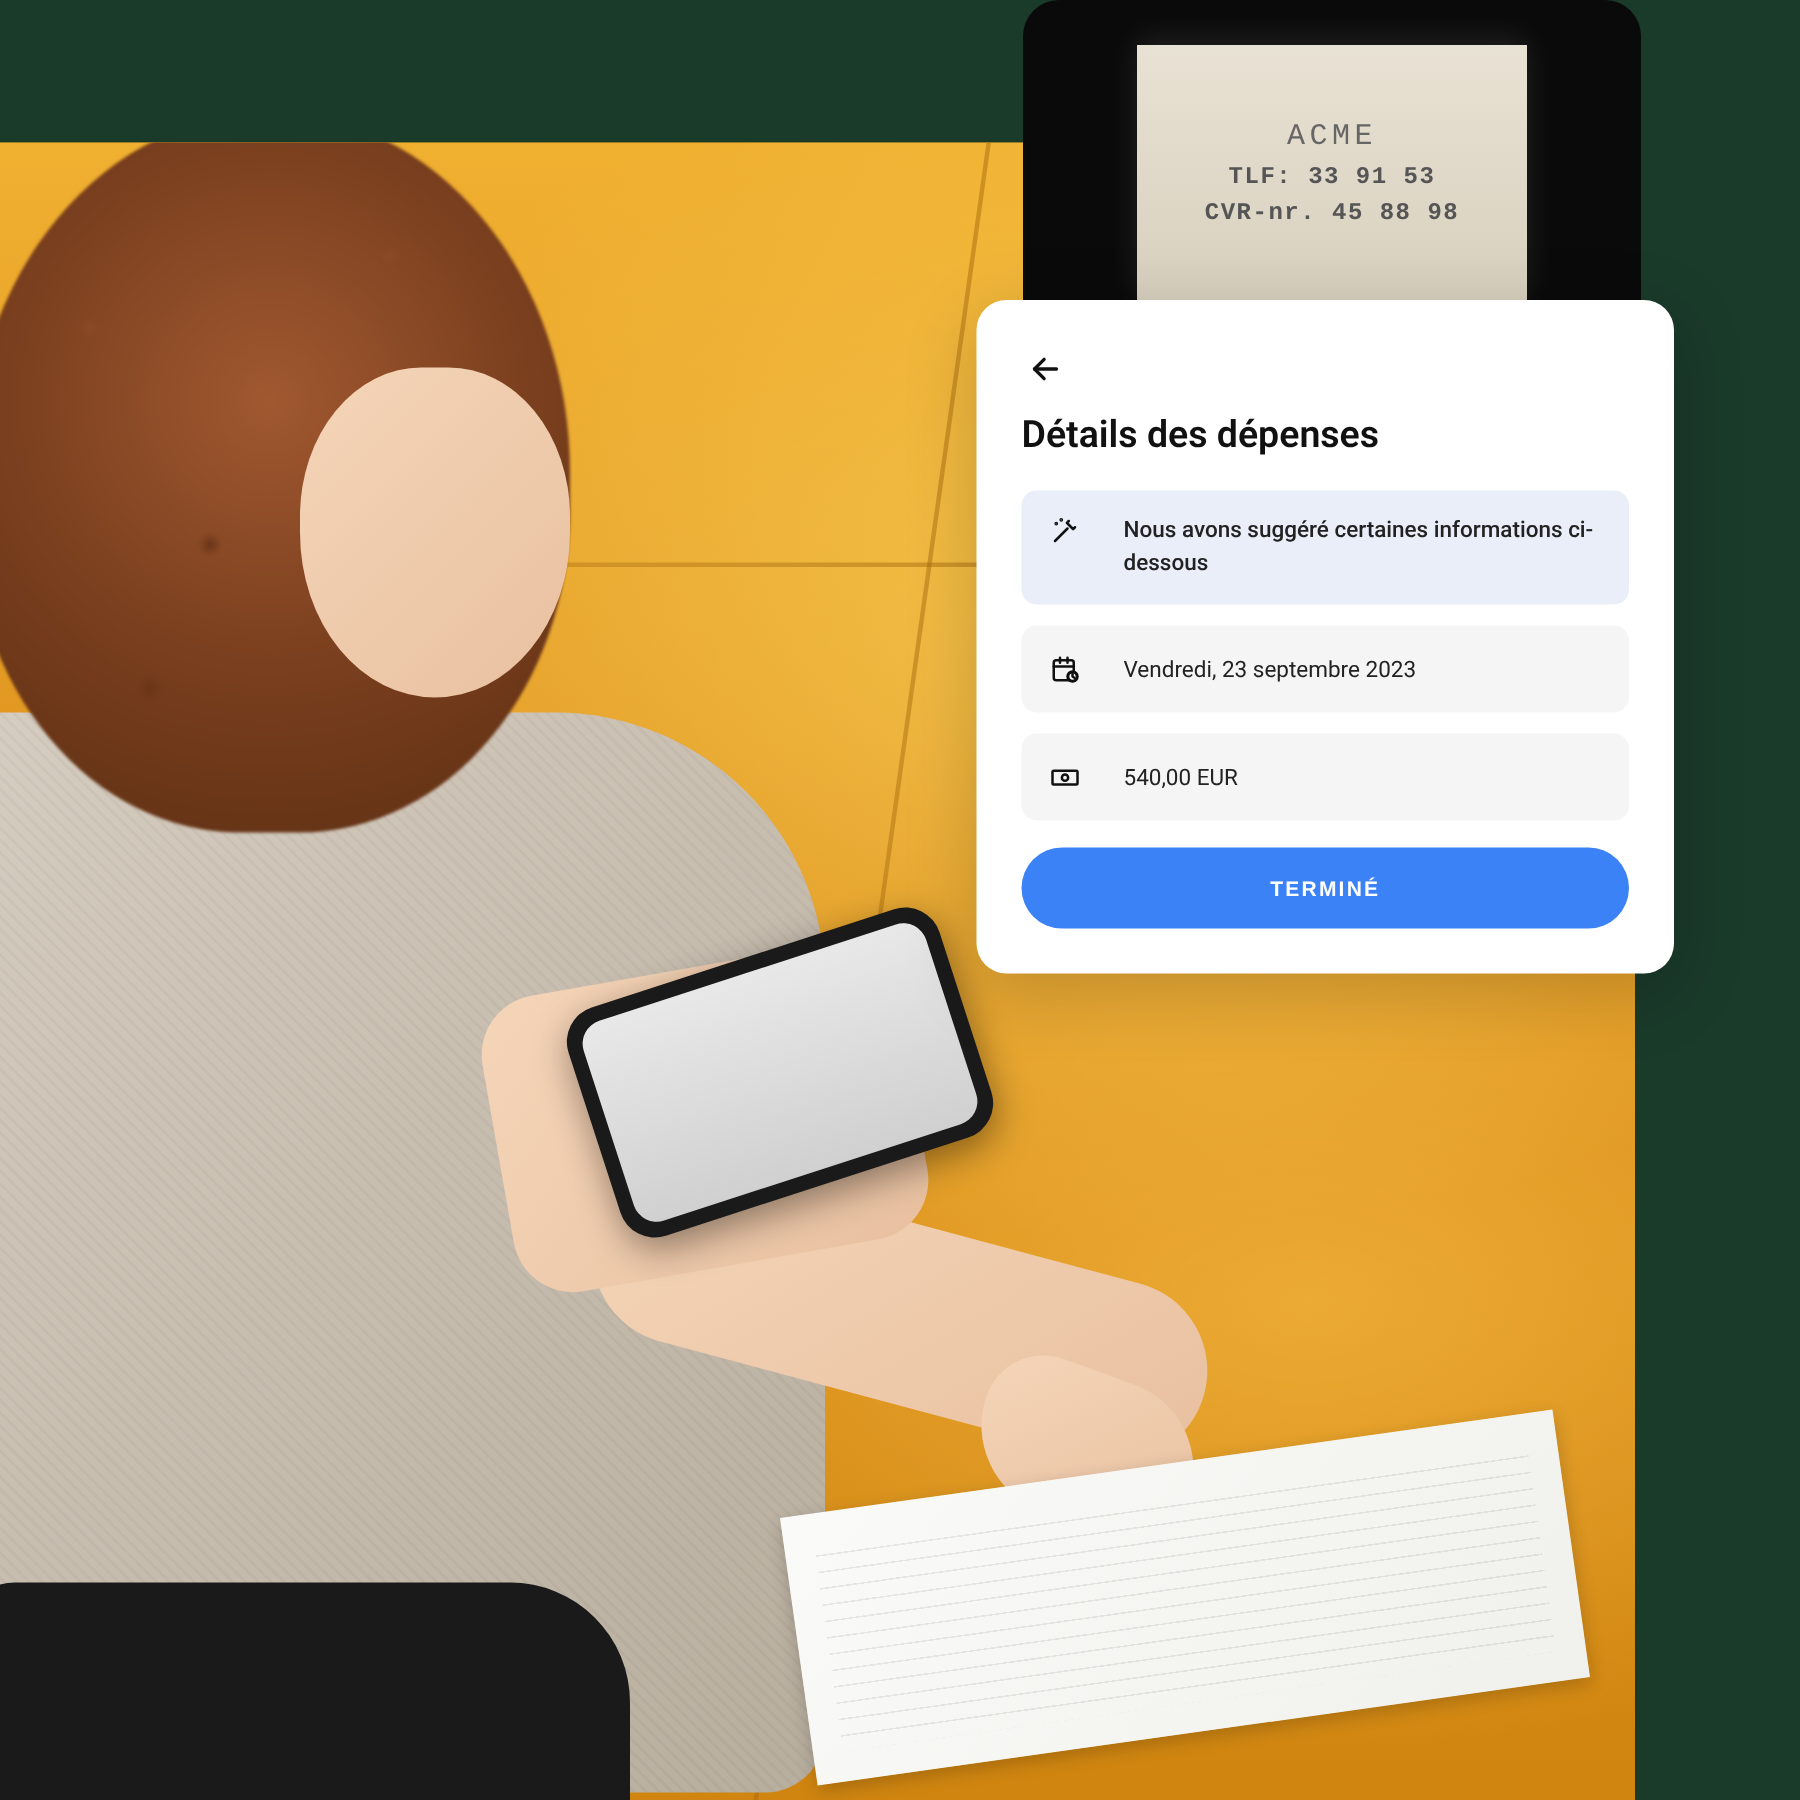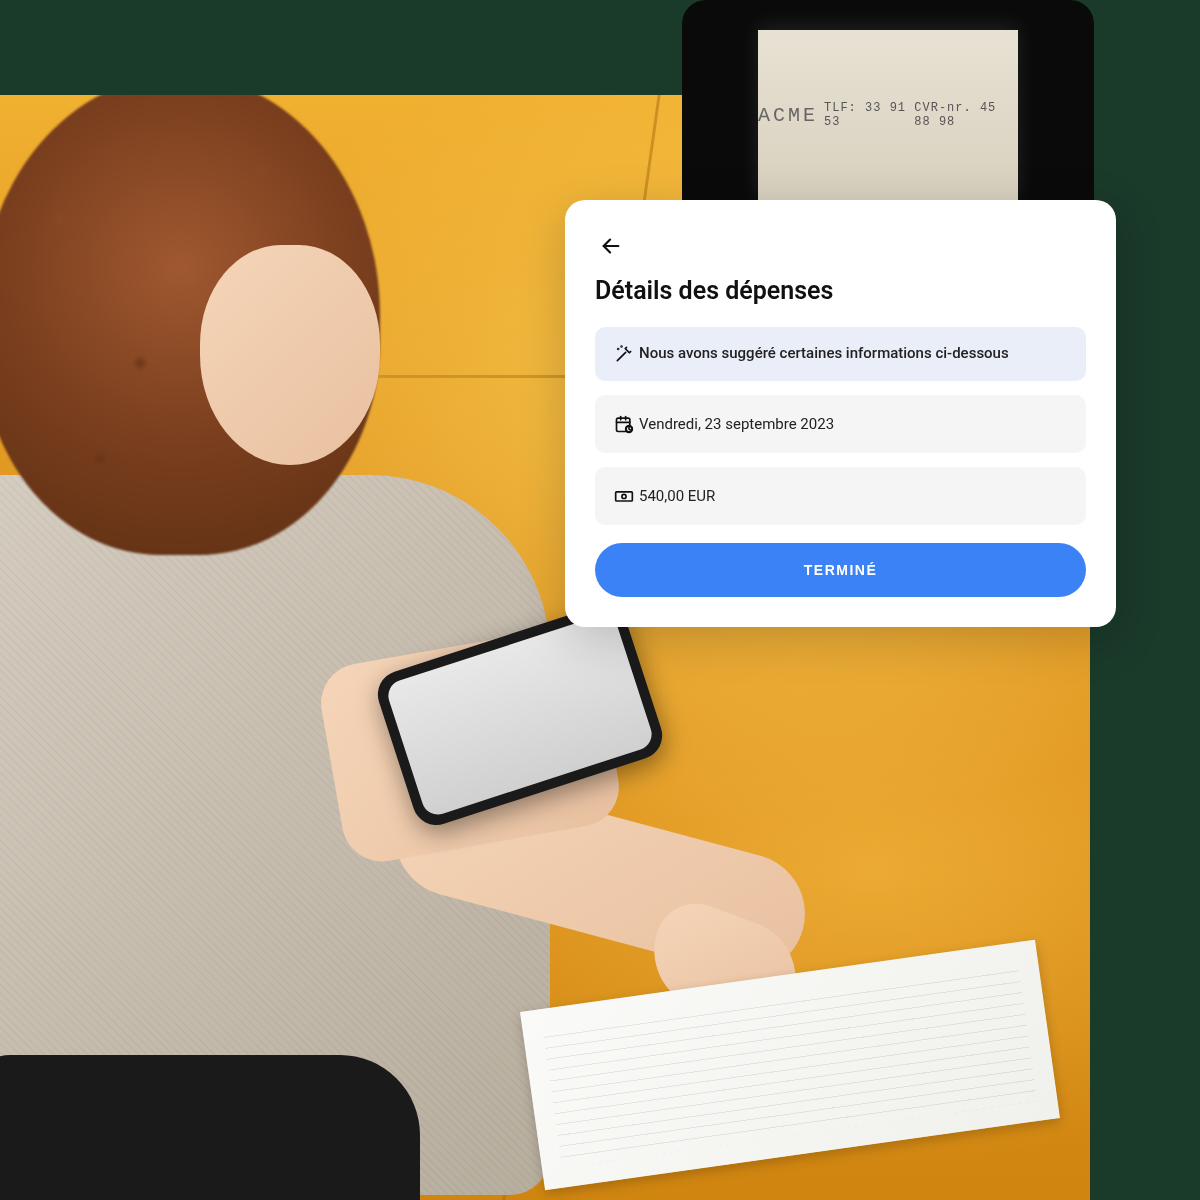--- a/index.html
+++ b/index.html
@@ -202,45 +202,46 @@
       overflow: hidden;
       display: flex;
       align-items: center;
       justify-content: center;
     }
     .receipt-stub {
       width: 260px;
       height: 170px;
       background: linear-gradient(180deg, #e8e2d4, #d8d0be);
       display: flex;
-      flex-direction: row;
+      flex-direction: column;
       align-items: center;
       justify-content: center;
       gap: 6px;
       font-family: 'Courier New', monospace;
       color: #555;
       margin-top: 30px;
       box-shadow: 0 -4px 20px rgba(255,255,255,0.1);
     }
     .receipt-company {
       font-size: 20px;
       letter-spacing: 3px;
       color: #666;
     }
     .receipt-line {
-      font-size: 12px;
+      font-size: 16px;
       letter-spacing: 1px;
+      font-weight: bold;
     }
 
     
     .expense-card {
       position: absolute;
       right: 84px;
       top: 200px;
-      width: 551px;
+      width: 465px;
       background: #ffffff;
       border-radius: 20px;
       padding: 30px 30px 30px 30px;
       box-shadow: 0 12px 48px rgba(0,0,0,0.18);
     }
     .back-button {
       width: 32px;
       height: 32px;
       display: flex;
       align-items: center;
@@ -250,21 +251,21 @@
     }
     .card-title {
       font-size: 25px;
       font-weight: 600;
       color: #111;
       margin-bottom: 22px;
     }
     .info-row {
       display: flex;
       align-items: center;
-      gap: 4px;
+      gap: 28px;
       padding: 18px 18px;
       border-radius: 10px;
       margin-bottom: 14px;
     }
     .info-row.suggestion {
       background: #e9eef8;
       align-items: flex-start;
       padding: 16px 18px;
     }
     .info-row.field {

